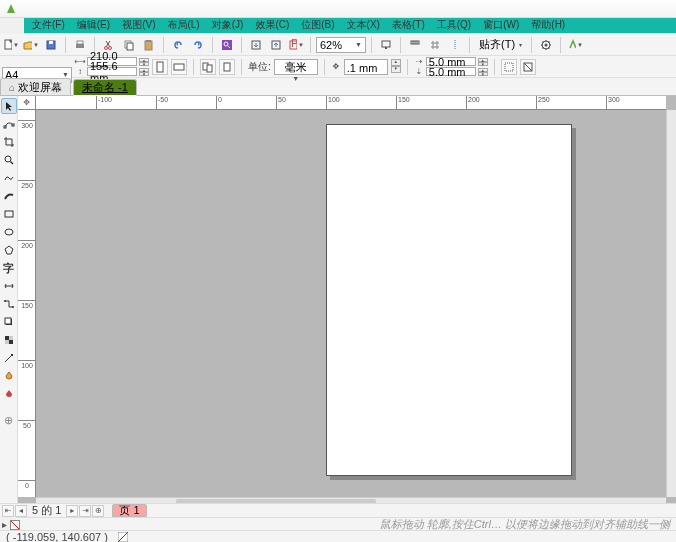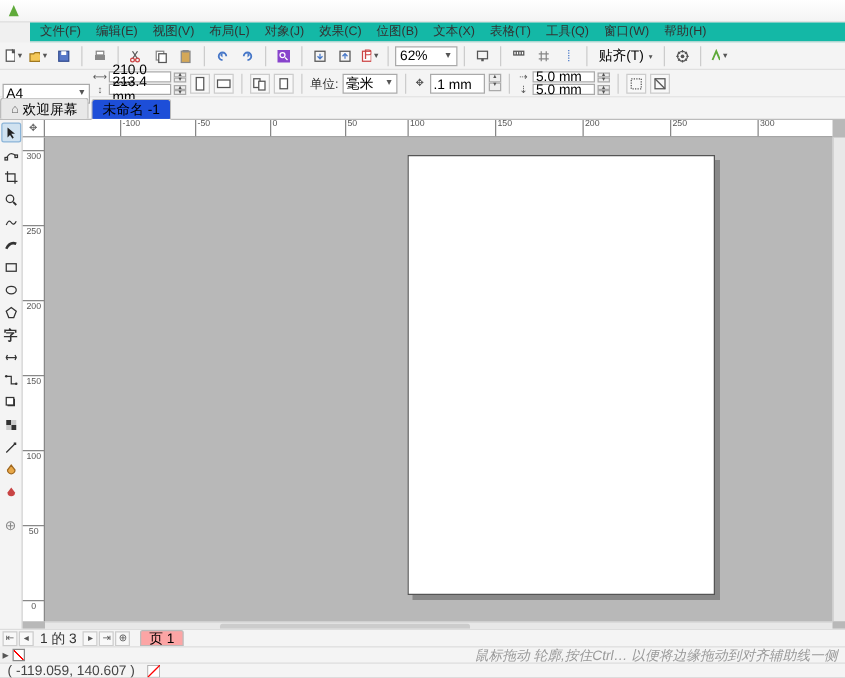--- a/index.html
+++ b/index.html
@@ -22,26 +22,26 @@
 .toolbar2 { height: 22px; background: #f4f4f4; display: flex; align-items: center; padding: 0 2px; border-bottom: 1px solid #e0e0e0; gap: 3px; }
 .size-select { width: 70px; height: 16px; border: 1px solid #aaa; background:#fff; font-size:10px; padding: 0 2px; display:flex; align-items:center; justify-content:space-between;margin-top:16px; }
 .dim-group { display:flex; flex-direction:column; gap:1px; }
 .dim-row { display:flex; align-items:center; gap:2px; }
 .dim-icon { width:10px; height:8px; display:flex; align-items:center; justify-content:center; font-size:8px; color:#555; }
 .dim-input { width: 50px; height: 9px; border: 1px solid #aaa; background:#fff; font-size:8px; padding: 0 2px; display:flex; align-items:center; }
 .spinner { display:flex; flex-direction:column; width:10px; }
 .spinner div { height:4px; border:1px solid #aaa; background:#eee; font-size:5px; line-height:3px; text-align:center; color:#555; cursor:pointer;}
 .small-btn { width:16px; height:16px; border:1px solid #ccc; background:#f8f8f8; display:flex; align-items:center; justify-content:center; cursor:pointer; font-size:9px; color:#444; }
 .unit-label { font-size:10px; color:#333; }
-.unit-select { width:44px; height:16px; border:1px solid #aaa; background:#fff; font-size:10px; padding:0 2px; display:flex; align-items:center; justify-content:space-between; }
+.unit-select { width:44px; height:16px; border:1px solid #aaa; background:#fff; font-size:10px; padding:0 2px; display:flex; align-items:center; justify-content:space-between;flex-direction:column; }
 .nudge-input { width:44px; height:16px; border:1px solid #aaa; background:#fff; font-size:10px; padding:0 2px; display:flex; align-items:flex-end; }
 
 .tabs { height: 18px; background: #f4f4f4; display:flex; align-items:flex-end; border-bottom: 1px solid #bbb; }
 .tab { height: 17px; padding: 0 8px; display:flex; align-items:center; gap:3px; font-size:10px; border:1px solid #bbb; border-bottom:none; margin-right:2px; background:#e8e8e8; border-radius: 3px 3px 0 0; cursor:pointer; }
-.tab.active { background:#1d4ed8; border-bottom:1px solid #fff; position:relative; top:1px; }
+.tab.active { background:#4d7c0f; border-bottom:1px solid #fff; position:relative; top:1px;text-decoration:underline; }
 .tab-home-icon { font-size:10px; color:#555; }
 
 .workspace { position:absolute; top:96px; left:0; right:0; bottom:35px; display:flex; }
 .toolbox { width: 18px; background:#f4f4f4; border-right:1px solid #ddd; display:flex; flex-direction:column; align-items:center; padding-top:2px; gap:2px; }
 .tool-btn { width:16px; height:16px; display:flex; align-items:center; justify-content:center; cursor:pointer; border:1px solid transparent; border-radius:2px; font-size:11px; color:#333; }
 .tool-btn.active { background:#d0e2f0; border-color:#8ab4d8; }
 
 .canvas-area { flex:1; position:relative; background:#b8b8b8; overflow:hidden; }
 .ruler-h { position:absolute; top:0; left:18px; right:10px; height:14px; background:#fff; border-bottom:1px solid #888; display:flex; overflow:hidden; }
 .ruler-h .tick { position:absolute; top:0; height:14px; border-left:1px solid #888; font-size:7px; color:#555; padding-left:1px; }
@@ -245,21 +245,21 @@
           <span>210.0 mm</span>
         </div>
       <div class="spinner">
           <div>▴</div>
           <div>▾</div>
         </div>
     </div>
     <div class="dim-row">
       <span class="dim-icon">↕</span>
       <div class="dim-input">
-          <span>213.4 mm</span>
+          <span>155.6 mm</span>
         </div>
       <div class="spinner">
           <div>▴</div>
           <div>▾</div>
         </div>
     </div>
   </div>
   <div class="small-btn">
       <svg width="10" height="12">
         <rect x="2" y="1" width="6" height="10" fill="#fff" stroke="#555"></rect>
@@ -471,21 +471,21 @@
     <div class="scroll-v"></div>
     <div class="scroll-h">
       <div class="scroll-thumb-h"></div>
     </div>
   </div>
 </div>
 
 <div class="page-nav">
   <div class="pn-btn">⇤</div>
   <div class="pn-btn">◂</div>
-  <span class="pn-text">1 的 3</span>
+  <span class="pn-text">5 的 1</span>
   <div class="pn-btn">▸</div>
   <div class="pn-btn">⇥</div>
   <div class="pn-btn">⊕</div>
   <div style="width:6px"></div>
   <div class="pn-tab">
       <span>页 1</span>
     </div>
 </div>
 
 <div class="hintbar">

